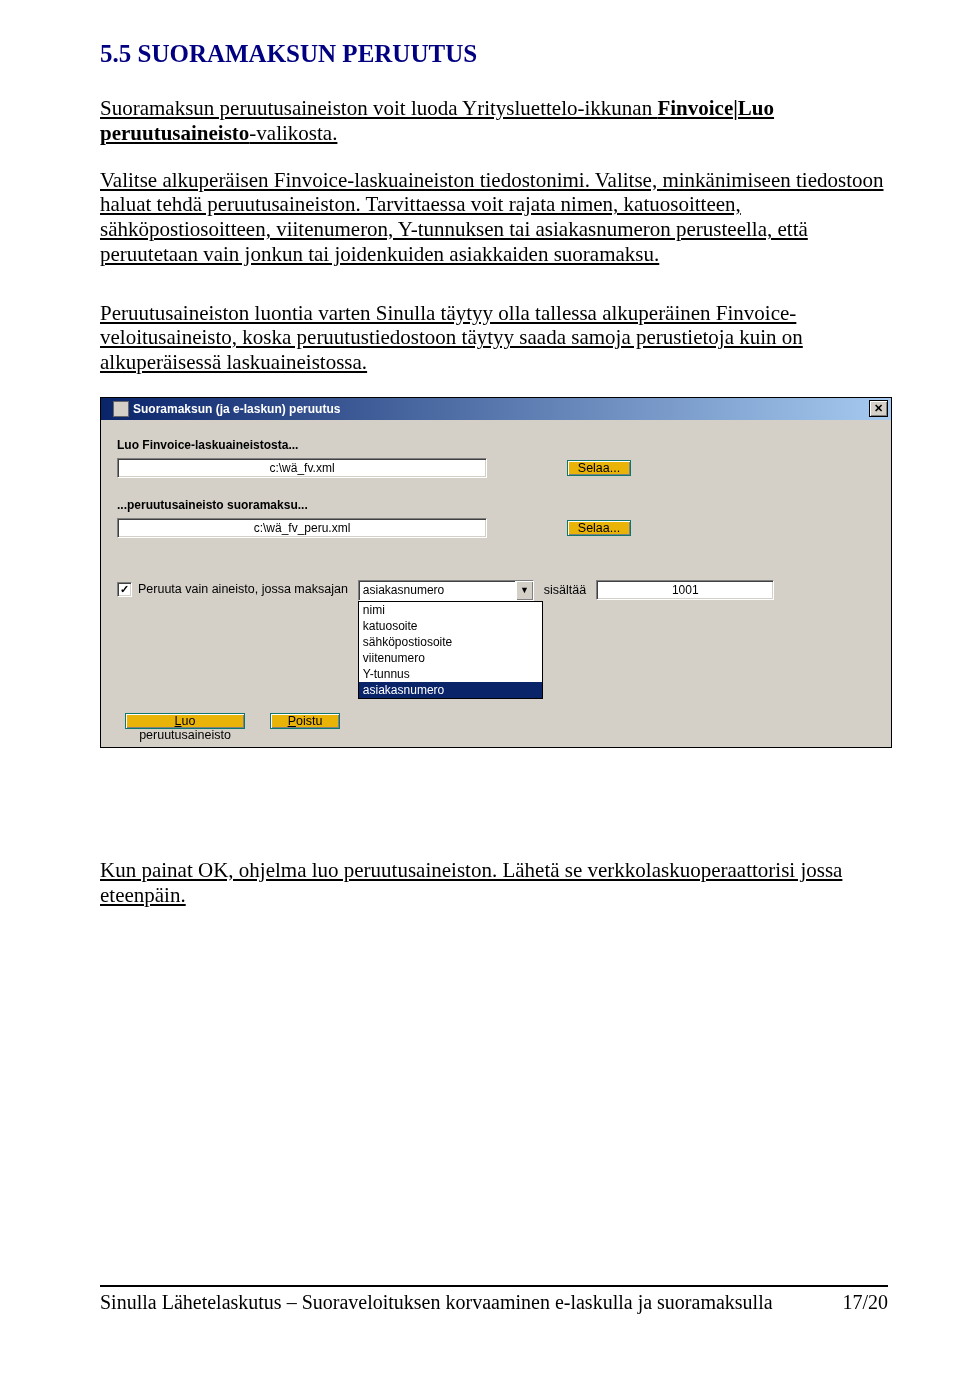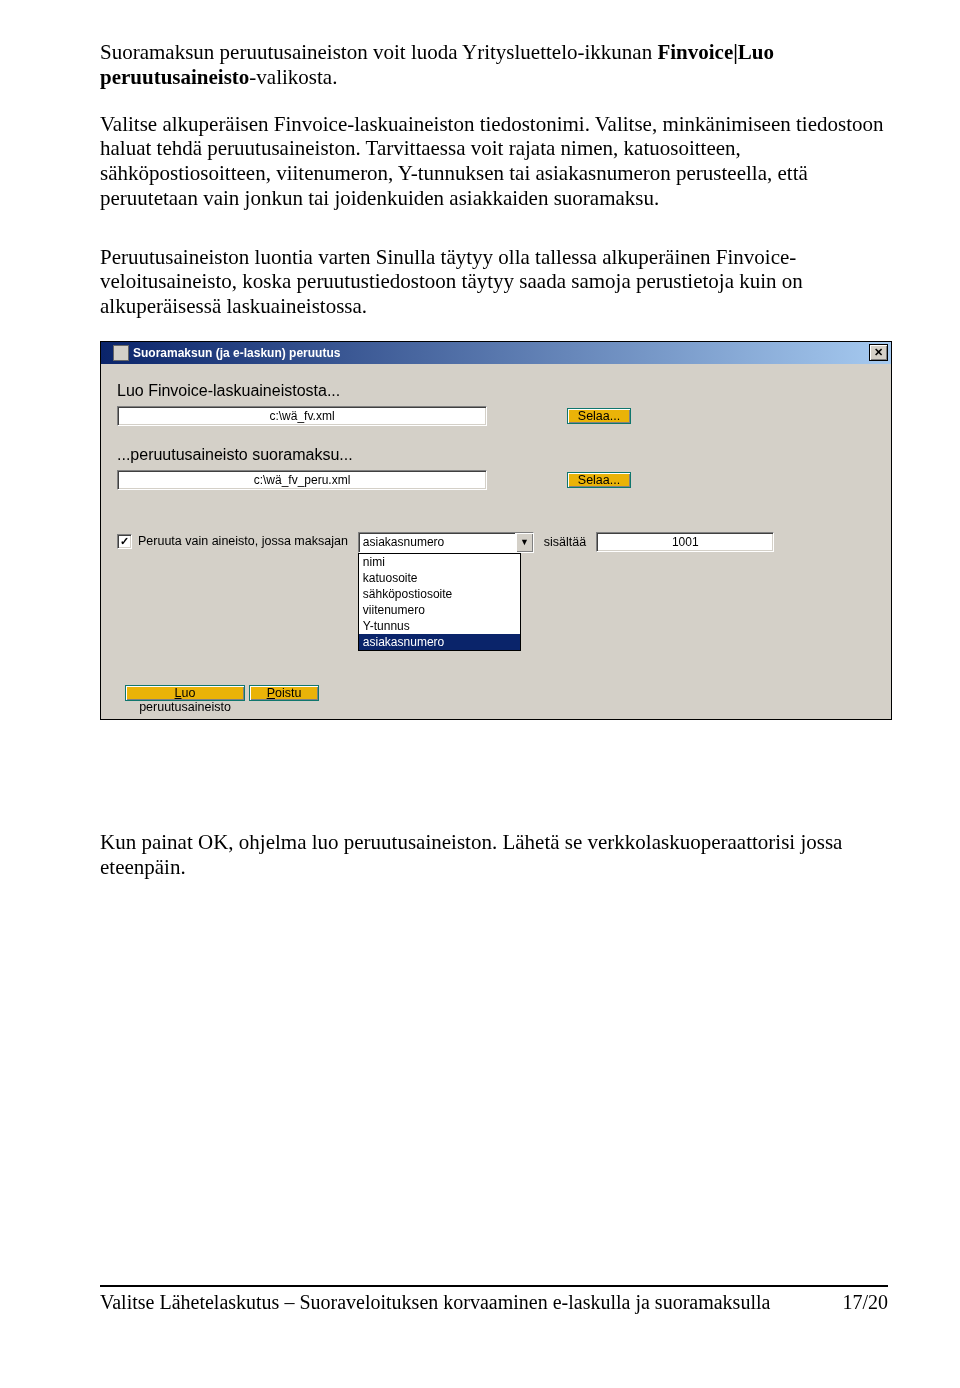--- a/index.html
+++ b/index.html
@@ -19,20 +19,21 @@
   .heading {
     font-size: 25px;
     font-weight: bold;
     color: #000080;
     margin-bottom: 28px;
   }
   .para {
     font-size: 21px;
     line-height: 1.18;
     margin-bottom: 22px;
+    text-decoration: underline;
   }
   .para.last { margin-bottom: 34px; }
   
   .dialog {
     width: 790px;
     background: #d4d0c8;
     border: 1px solid #000;
     font-family: Tahoma, Arial, sans-serif;
     font-size: 12.5px;
     color: #000;
@@ -75,22 +76,23 @@
     font-size: 11px;
     font-weight: bold;
     line-height: 1;
     cursor: pointer;
     box-shadow: inset 1px 1px 0 #fff, inset -1px -1px 0 #808080;
   }
   .dlg-body {
     padding: 18px 16px 18px 16px;
   }
   .field-label {
-    font-size: 16px;
+    font-size: 12px;
     margin-bottom: 6px;
+    font-weight: bold;
   }
   .field-row {
     display: flex;
     align-items: center;
     gap: 0px;
     margin-bottom: 20px;
   }
   .text-input {
     height: 20px;
     border: 1px solid #808080;
@@ -169,40 +171,40 @@
     display: flex;
     align-items: center;
     justify-content: center;
     font-size: 9px;
     cursor: pointer;
   }
   .listbox {
     border: 1px solid #000;
     background: #fff;
     margin-top: 0px;
-    width: 163px;
+    width: 185px;
     box-sizing: border-box;
   }
   .listbox .opt {
     padding: 1px 4px;
     font-size: 12px;
     cursor: pointer;
   }
   .listbox .opt.selected {
     background: #0a246a;
     color: #fff;
   }
   .sisaltaa {
     margin-top: 3px;
     font-size: 12.5px;
   }
   .bottom-row {
     display: flex;
-    gap: 4px;
-    margin-top: 34px;
+    gap: 25px;
+    margin-top: 14px;
     padding-left: 8px;
   }
   .bottom-row .win-btn { width: 120px; }
   .bottom-row .win-btn.small { width: 70px; }
   .underline { text-decoration: underline; }
   .footer {
     position: absolute;
     left: 100px;
     right: 72px;
     bottom: 26px;
@@ -215,20 +217,21 @@
   .footer-row {
     display: flex;
     justify-content: space-between;
     font-size: 20px;
   }
 </style>
 </head>
 <body>
 
 <div class="page">
+  <div class="heading">5.5 SUORAMAKSUN PERUUTUS</div>
 
   <div class="para">
     <span>Suoramaksun peruutusaineiston voit luoda Yritysluettelo-ikkunan </span><b>Finvoice|Luo peruutusaineisto</b><span>-valikosta.</span>
   </div>
 
   <div class="para last">Valitse alkuperäisen Finvoice-laskuaineiston tiedostonimi. Valitse, minkänimiseen tiedostoon haluat tehdä peruutusaineiston. Tarvittaessa voit rajata nimen, katuosoitteen, sähköpostiosoitteen, viitenumeron, Y-tunnuksen tai asiakasnumeron perusteella, että peruutetaan vain jonkun tai joidenkuiden asiakkaiden suoramaksu.</div>
 
   <div class="para">Peruutusaineiston luontia varten Sinulla täytyy olla tallessa alkuperäinen Finvoice-veloitusaineisto, koska peruutustiedostoon täytyy saada samoja perustietoja kuin on alkuperäisessä laskuaineistossa.</div>
 
   <div class="dialog">
@@ -289,17 +292,17 @@
         </button>
       </div>
     </div>
   </div>
 
   <div class="para">Kun painat OK, ohjelma luo peruutusaineiston. Lähetä se verkkolaskuoperaattorisi jossa eteenpäin.</div>
 
   <div class="footer">
     <hr class="footer-line">
     <div class="footer-row">
-      <span>Valitse Lähetelaskutus – Suoraveloituksen korvaaminen e-laskulla ja suoramaksulla</span>
+      <span>Sinulla Lähetelaskutus – Suoraveloituksen korvaaminen e-laskulla ja suoramaksulla</span>
       <span>17/20</span>
     </div>
   </div>
 </div>
 
 </body></html>

